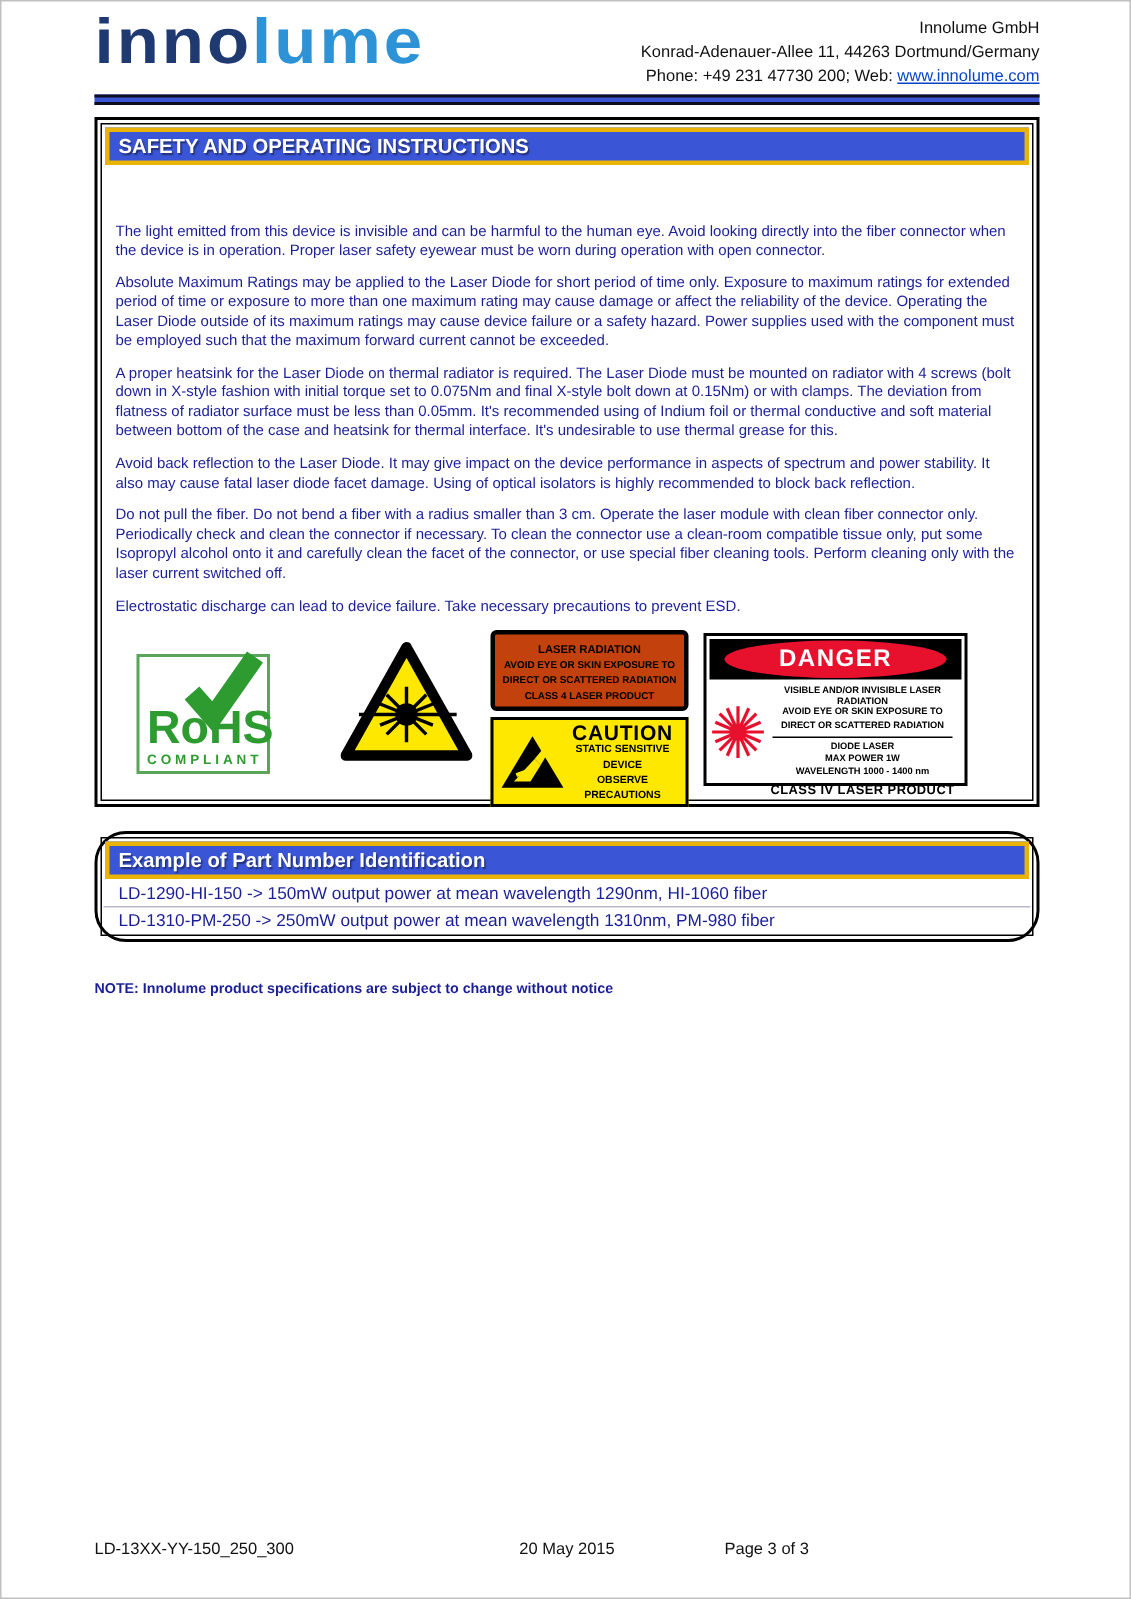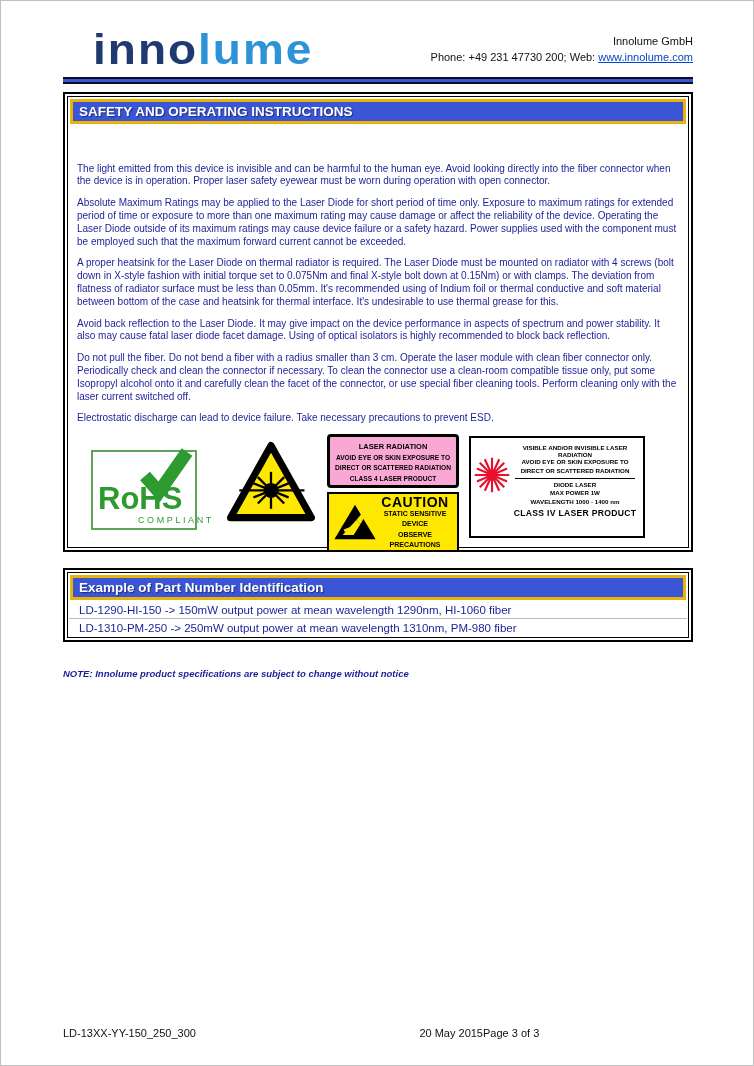--- a/index.html
+++ b/index.html
@@ -1,21 +1,21 @@
 <!DOCTYPE html>
 <html><head>
 <meta charset="utf-8">
 <style>
   html,body { margin:0; padding:0; background:#e9e9e9; font-family:"Liberation Sans",sans-serif; }
   .page { position:relative; width:754px; height:1066px; background:#ffffff;
           border:1px solid #c0c0c0; box-sizing:border-box; overflow:hidden; }
   .content { position:absolute; left:62px; top:0; width:630px; }
 
   
-  .header { display:flex; justify-content:space-between; align-items:flex-start; padding-top:29px;margin-left:30px; }
+  .header { display:flex; justify-content:space-between; align-items:flex-start; padding-top:7px; }
   .logo { font-size:46px; font-weight:bold; letter-spacing:2px; line-height:0.95; transform:scaleY(0.92); transform-origin:top left; }
   .logo .p1 { color:#1F3A70; }
   .logo .p2 { color:#2E93D6; }
   .company-info { text-align:right; font-size:11px; color:#111; line-height:1.45; padding-top:4px; }
   .company-info a { color:#0645C8; text-decoration:underline; }
   .separator { height:3px; background:#3A55D6; border-top:2px solid #0d0d20; border-bottom:2px solid #0d0d20; margin-top:3px; }
 
   
   .box { border:2px solid #000; padding:2px; margin-top:8px; background:#fff; }
   .box-inner { border:1px solid #000; padding:1px; }
@@ -23,29 +23,29 @@
                  font-size:13.5px; padding:2px 6px; margin:1px;
                  text-shadow:1px 1px 1px rgba(0,0,0,0.45); }
 
   
   .safety-text { padding:0 8px; color:#1B1F97; font-size:10px; line-height:1.28;margin-top:39px; }
   .safety-text p { margin:9px 0; }
 
   
   .labels-row { position:relative; height:108px; margin:2px 8px 4px 8px; }
 
-  .rohs { position:absolute; left:14px; top:16px; width:106px; height:80px;
+  .rohs { position:absolute; left:14px; top:16px; width:89px; height:80px;
           border:2px solid #5aa55a; background:#fff; box-sizing:border-box; }
   .rohs-title { color:#2E9B30; font-weight:bold; font-size:31px; position:absolute; left:5px; bottom:14px; line-height:1; }
-  .rohs-sub { color:#2E9B30; font-weight:normal; font-size:9px; letter-spacing:2.6px; position:absolute; left:5px; bottom:3px;margin-left:40px; }
+  .rohs-sub { color:#2E9B30; font-weight:bold; font-size:9px; letter-spacing:2.6px; position:absolute; left:5px; bottom:3px; }
   .rohs-check { position:absolute; right:0px; top:-6px; }
 
   .laser-triangle { position:absolute; left:150px; top:6px; }
 
-  .label-yellow { background:#f9a8d4; border:3px solid #000; border-radius:4px; box-sizing:border-box;
+  .label-yellow { background:#c2410c; border:3px solid #000; border-radius:4px; box-sizing:border-box;
                   text-align:center; font-weight:bold; color:#000; }
   .laser-rad { position:absolute; left:250px; top:0px; width:132px; height:54px; padding-top:5px; }
   .laser-rad .big { font-size:7.5px; line-height:1.45; }
   .laser-rad .sm  { font-size:6.6px; line-height:1.55; }
 
   .caution { position:absolute; left:250px; top:58px; width:132px; height:60px;
              background:#FFE800; border:2px solid #000; box-sizing:border-box;
              display:flex; align-items:center; padding:2px 4px; }
   .caution-text { flex:1; text-align:center; font-weight:bold; color:#000; }
   .caution-title { font-size:14px; letter-spacing:0.5px; line-height:1.05; }
@@ -58,43 +58,44 @@
                     border-radius:50%; display:flex; align-items:center; justify-content:center;
                     font-size:16px; letter-spacing:1px; }
   .danger-body { position:relative; padding:2px 2px 0 38px; text-align:center; font-weight:bold; color:#000; }
   .danger-burst { position:absolute; left:1px; top:12px; }
   .d-l1 { font-size:6.2px; margin-top:2px; }
   .d-sm { font-size:6.2px; line-height:1.4; }
   .d-div { border-top:1px solid #000; margin:2px 4px 2px 4px; }
   .d-big { font-size:8.6px; margin-top:1px; letter-spacing:0.3px; }
 
   
-  .part-box { margin-top:16px; }
+  .part-box { margin-top:16px;border-radius:21px; }
   .pn-row { padding:2.5px 10px; font-size:11.5px; color:#1B1F97; }
   .pn-row + .pn-row { border-top:1px solid #b9b9c9; }
 
-  .note { margin-top:26px; font-size:9.5px; font-weight:bold; color:#1B1F97;font-style:italic; }
+  .note { margin-top:26px; font-size:9.5px; font-weight:bold; color:#1B1F97; }
 
   
   .footer { position:absolute; left:62px; width:630px; bottom:26px;
             display:flex; align-items:baseline; font-size:11px; color:#111; }
   .footer .f-left  { flex:1; text-align:left; }
-  .footer .f-mid   { flex:1; text-align:right; }
+  .footer .f-mid   { flex:1; text-align:center; }
   .footer .f-right { flex:1; }
 </style>
 </head>
 <body>
 
 <div class="page">
   <div class="content">
 
     <div class="header">
       <div class="logo"><span class="p1">inno</span><span class="p2">lume</span></div>
       <div class="company-info">
         <div>Innolume GmbH</div>
+        <div>Konrad-Adenauer-Allee 11, 44263 Dortmund/Germany</div>
         <div><span>Phone: +49 231 47730 200; Web: </span><a href="#">www.innolume.com</a></div>
       </div>
     </div>
     <div class="separator"></div>
 
     <div class="box">
       <div class="box-inner">
         <div class="section-bar">SAFETY AND OPERATING INSTRUCTIONS</div>
         <div class="safety-text">
           <p>The light emitted from this device is invisible and can be harmful to the human eye. Avoid looking directly into the fiber connector when the device is in operation. Proper laser safety eyewear must be worn during operation with open connector.</p>
@@ -143,20 +144,23 @@
               <rect x="16" y="38" width="10" height="4" fill="#FFE800" transform="rotate(-20 21 40)"></rect>
             </svg>
             <div class="caution-text">
               <div class="caution-title">CAUTION</div>
               <div class="caution-line">STATIC SENSITIVE DEVICE</div>
               <div class="caution-line">OBSERVE PRECAUTIONS</div>
             </div>
           </div>
 
           <div class="danger">
+            <div class="danger-band">
+              <div class="danger-ellipse">DANGER</div>
+            </div>
             <div class="danger-body">
               <svg class="danger-burst" width="36" height="46" viewBox="0 0 50 64">
                 <g stroke="#E8112D" stroke-width="3">
                   <line x1="25" y1="8" x2="25" y2="56"></line>
                   <line x1="1" y1="32" x2="49" y2="32"></line>
                   <line x1="8" y1="15" x2="42" y2="49"></line>
                   <line x1="8" y1="49" x2="42" y2="15"></line>
                   <line x1="4" y1="23" x2="46" y2="41"></line>
                   <line x1="4" y1="41" x2="46" y2="23"></line>
                   <line x1="15" y1="10" x2="35" y2="54"></line>

